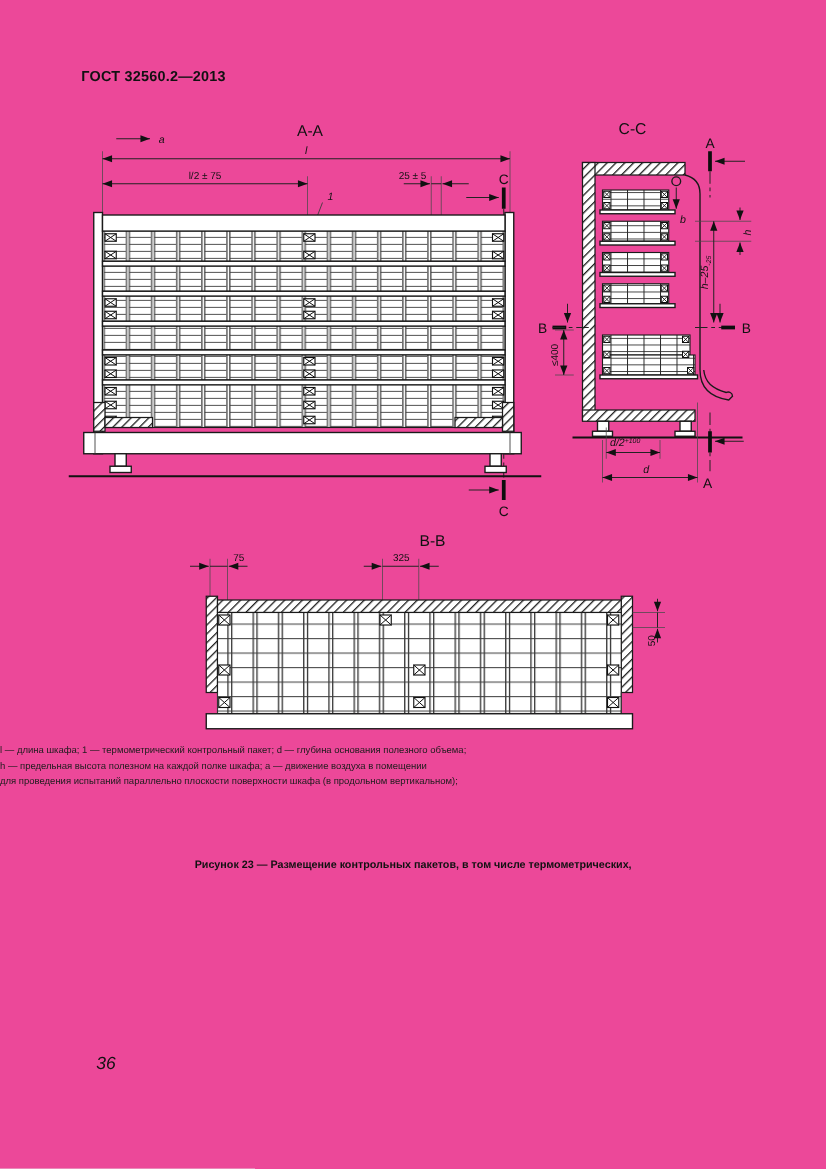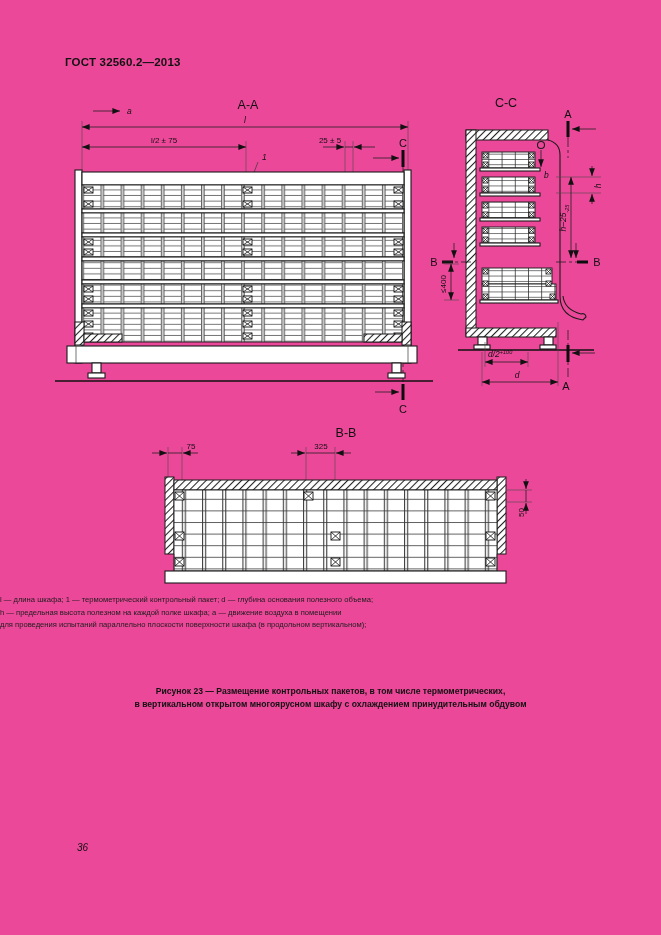--- a/index.html
+++ b/index.html
@@ -3,21 +3,21 @@
 <meta charset="utf-8">
 <style>
   html,body{margin:0;padding:0;background:#e8e8e8;}
   .page{position:relative;width:661px;height:935px;background:#ec4899;margin:0 auto;
         font-family:"Liberation Sans", sans-serif;color:#111;overflow:hidden;}
   .hdr{position:absolute;left:65px;top:56px;font-size:11.5px;font-weight:bold;letter-spacing:.2px;}
   .legend{position:absolute;left:0;top:594px;width:661px;text-align:left;
           font-size:7.6px;line-height:12.6px;color:#1c1c1c;}
   .caption{position:absolute;left:0;top:653px;width:661px;text-align:center;
            font-size:8.6px;font-weight:bold;line-height:12.6px;color:#111;margin-top:32px;}
-  .pagenum{position:absolute;left:77px;top:842px;font-size:10px;font-style:italic;}
+  .pagenum{position:absolute;left:77px;top:842px;font-size:14px;font-style:italic;}
   svg.draw{position:absolute;left:0;top:0;}
   
   .ol{fill:#fff;stroke:#1a1a1a;stroke-width:1.1;}
   .ln{stroke:#1a1a1a;stroke-width:1.1;fill:none;}
   .thin{stroke:#3a3a3a;stroke-width:.7;fill:none;}
   .dim{stroke:#222;stroke-width:.8;fill:none;}
   .ext{stroke:#4a4a4a;stroke-width:.6;fill:none;}
   .dd{stroke:#222;stroke-width:.8;stroke-dasharray:10 3 3 3;fill:none;}
   .bar{stroke:#0d0d0d;stroke-width:3;fill:none;}
   .ht{fill:url(#hatch);stroke:#1a1a1a;stroke-width:1;}
@@ -356,17 +356,16 @@
   </svg>
 
   <div class="legend">
     <div>l — длина шкафа; 1 — термометрический контрольный пакет; d — глубина основания полезного объема;</div>
     <div>h — предельная высота полезном на каждой полке шкафа; a — движение воздуха в помещении</div>
     <div>для проведения испытаний параллельно плоскости поверхности шкафа (в продольном вертикальном);</div>
   </div>
 
   <div class="caption">
     <div>Рисунок 23 — Размещение контрольных пакетов, в том числе термометрических,</div>
-    <div>в вертикальном открытом многоярусном шкафу с охлаждением принудительным обдувом</div>
   </div>
 
   <div class="pagenum">36</div>
 </div>
 
 </body></html>

